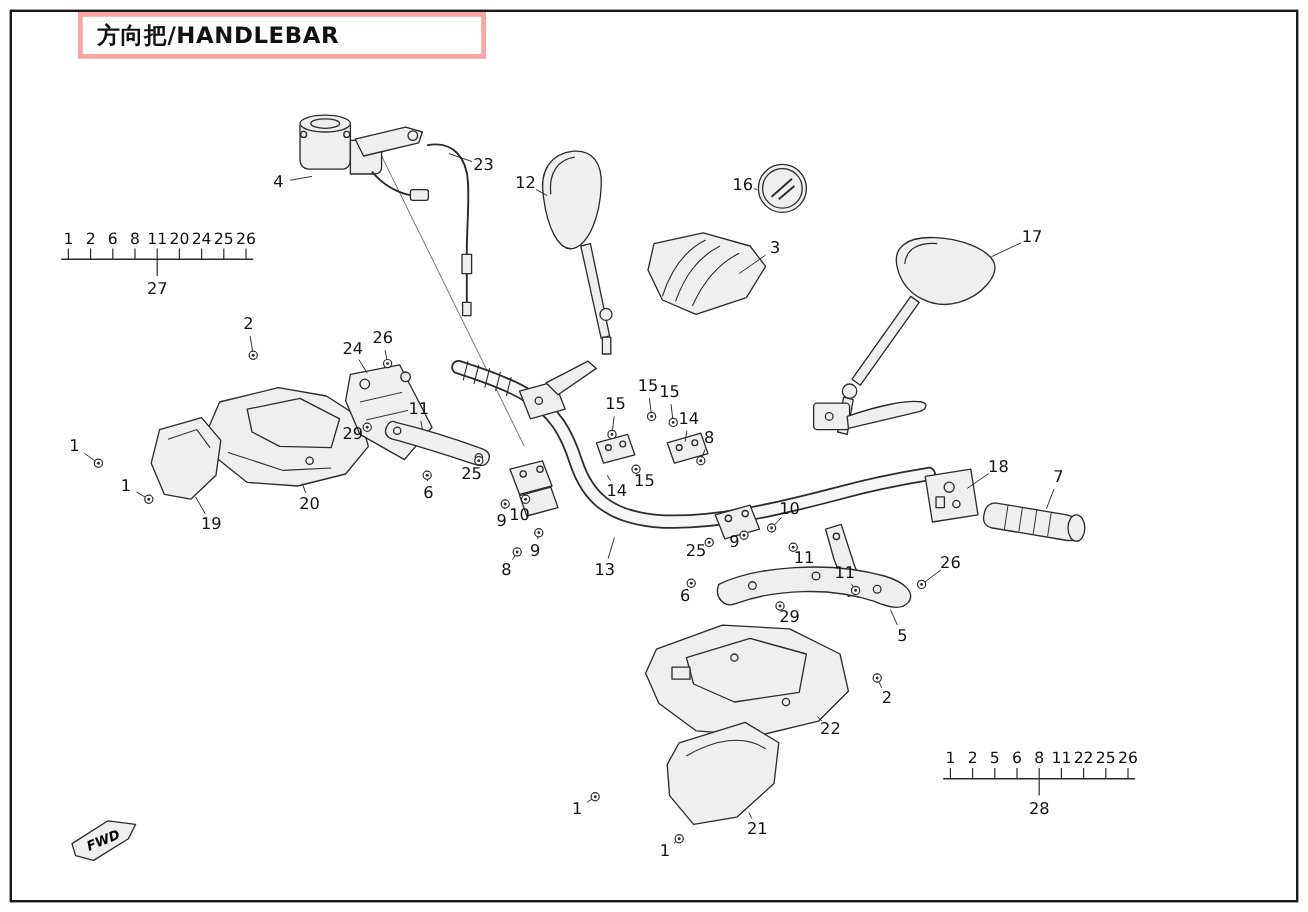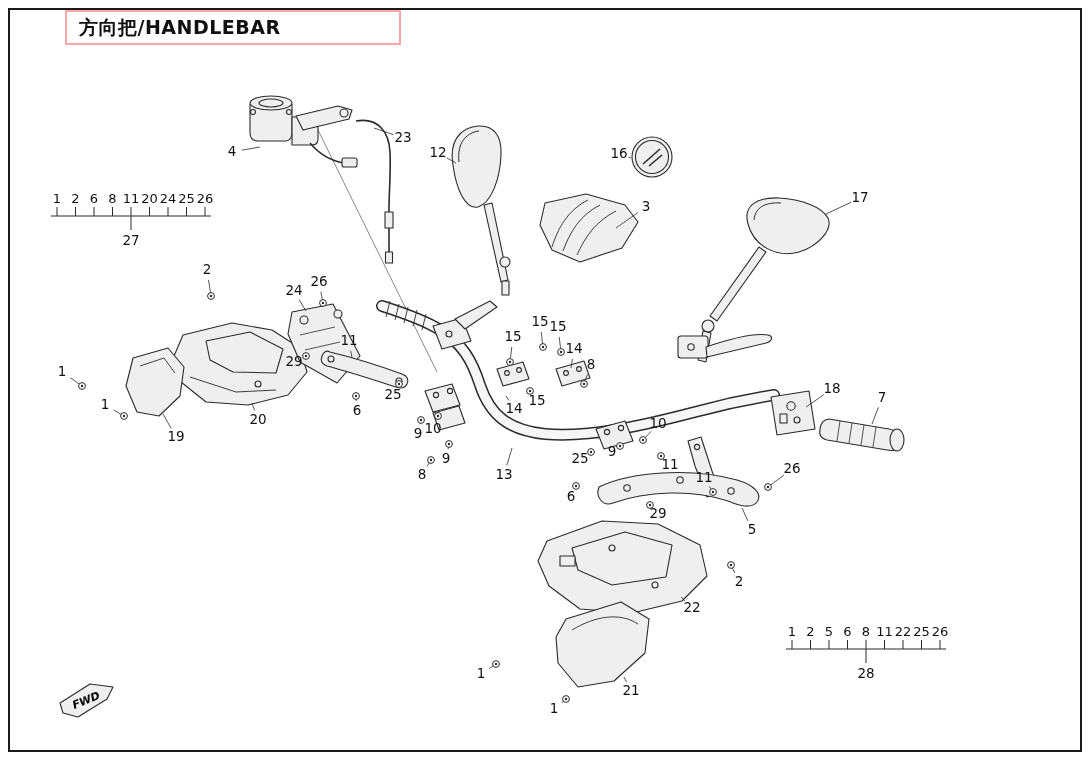--- a/index.html
+++ b/index.html
@@ -2,21 +2,21 @@
 <html><head>
 <meta charset="utf-8">
 <style>
   html,body{margin:0;padding:0}
   body{
     width:1090px;height:760px;background:#fff;position:relative;overflow:hidden;
     font-family:"DejaVu Sans","Liberation Sans",sans-serif;color:#111;
   }
   .frame{position:absolute;left:8px;top:8px;right:8px;bottom:8px;border:2px solid #1a1a1a;background:transparent}
   .title-box{
-    position:absolute;left:65px;top:10px;width:320px;height:31px;border:2px solid #fca5a5;background:#fff;
+    position:absolute;left:65px;top:10px;width:320px;height:31px;border:4px solid #fca5a5;background:#fff;
     display:flex;align-items:center;padding-left:12px;font-size:19px;font-weight:bold;letter-spacing:.5px;z-index:3;
   }
   svg.diagram{position:absolute;left:0;top:0;z-index:2}
   svg text{font-family:"DejaVu Sans","Liberation Sans",sans-serif}
   .part{stroke:#2b2b2b;stroke-width:1.1;fill:#efefef;stroke-linejoin:round}
   .line{stroke:#2b2b2b;fill:none}
 </style>
 </head>
 <body>
 

